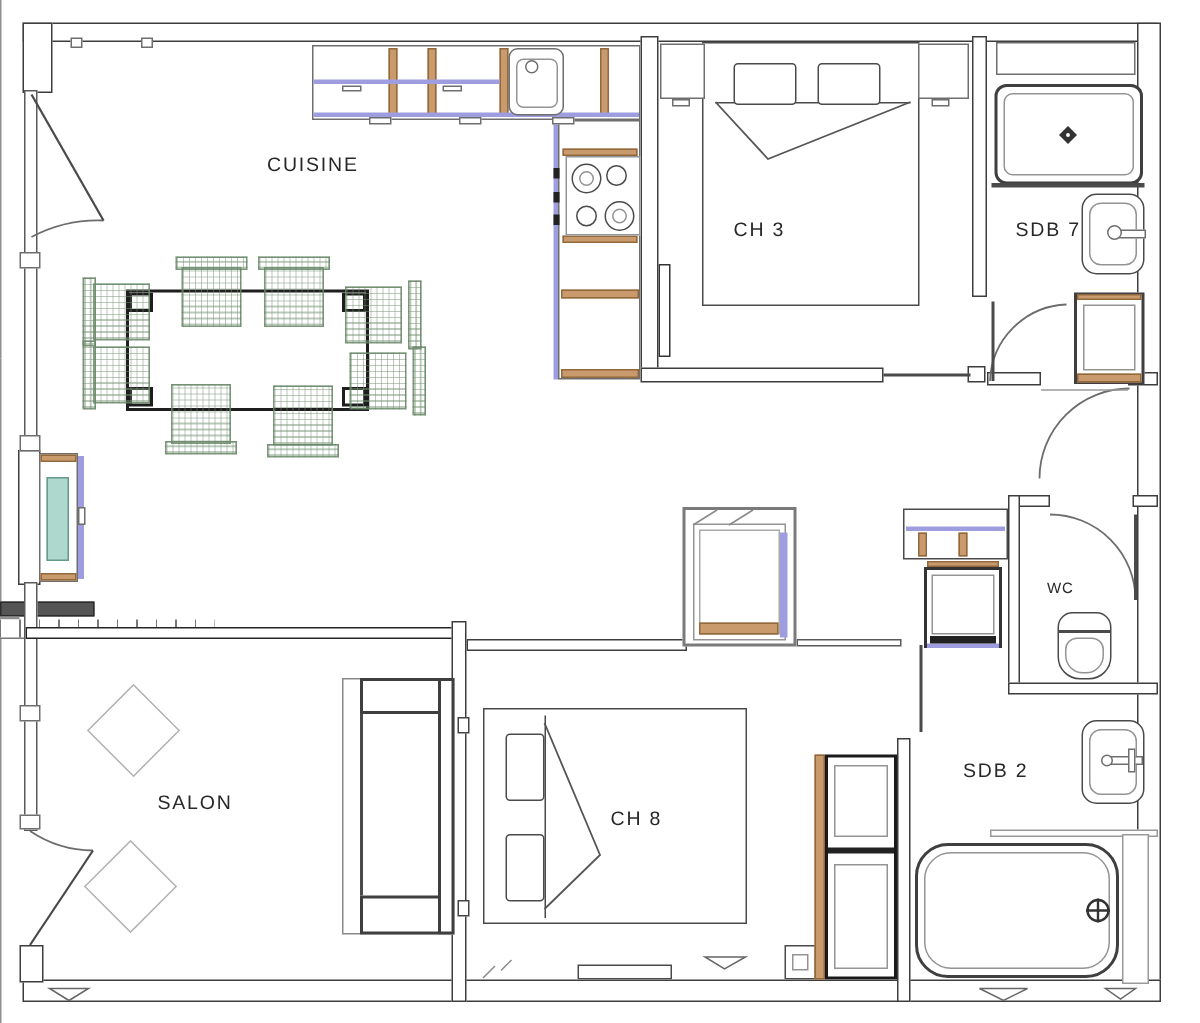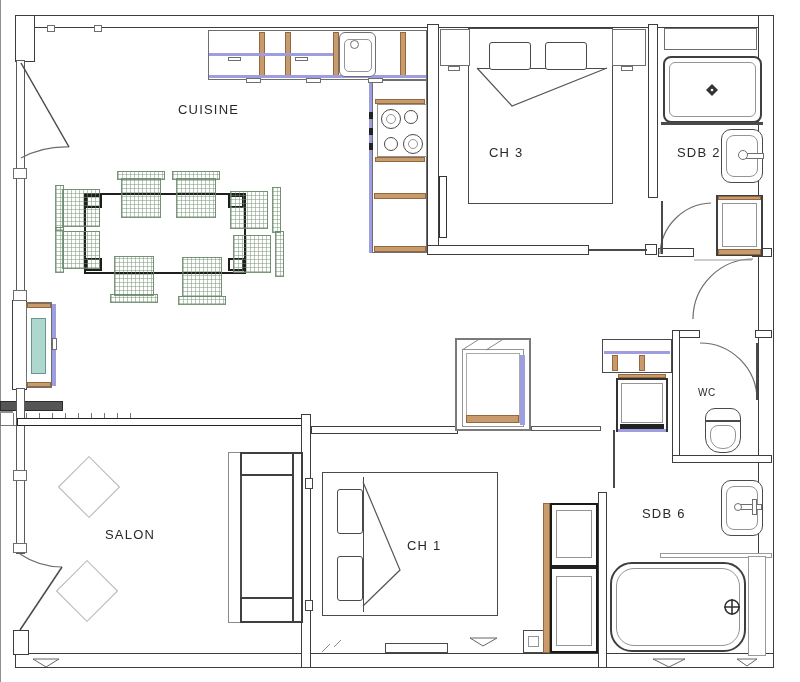--- a/index.html
+++ b/index.html
@@ -255,19 +255,19 @@
       <circle cx="712" cy="90" r="1.3" fill="#fff"></circle>
     </g>
     <g fill="none" stroke="#333" stroke-width="1.6">
       <circle cx="732" cy="607" r="7"></circle>
       <path d="M 724 607 L 740 607 M 732 599 L 732 615"></path>
     </g>
   </svg>
 
   <div class="lbl" style="left:178px;top:102px">CUISINE</div>
   <div class="lbl" style="left:489px;top:145px">CH 3</div>
-  <div class="lbl" style="left:677px;top:145px">SDB 2</div>
+  <div class="lbl" style="left:677px;top:145px">SDB 7</div>
   <div class="lbl" style="left:105px;top:527px">SALON</div>
-  <div class="lbl" style="left:407px;top:538px">CH 1</div>
-  <div class="lbl" style="left:642px;top:506px">SDB 6</div>
+  <div class="lbl" style="left:407px;top:538px">CH 8</div>
+  <div class="lbl" style="left:642px;top:506px">SDB 2</div>
   <div class="lbl sm" style="left:698px;top:387px">WC</div>
 
 </div>
 
 </body></html>

